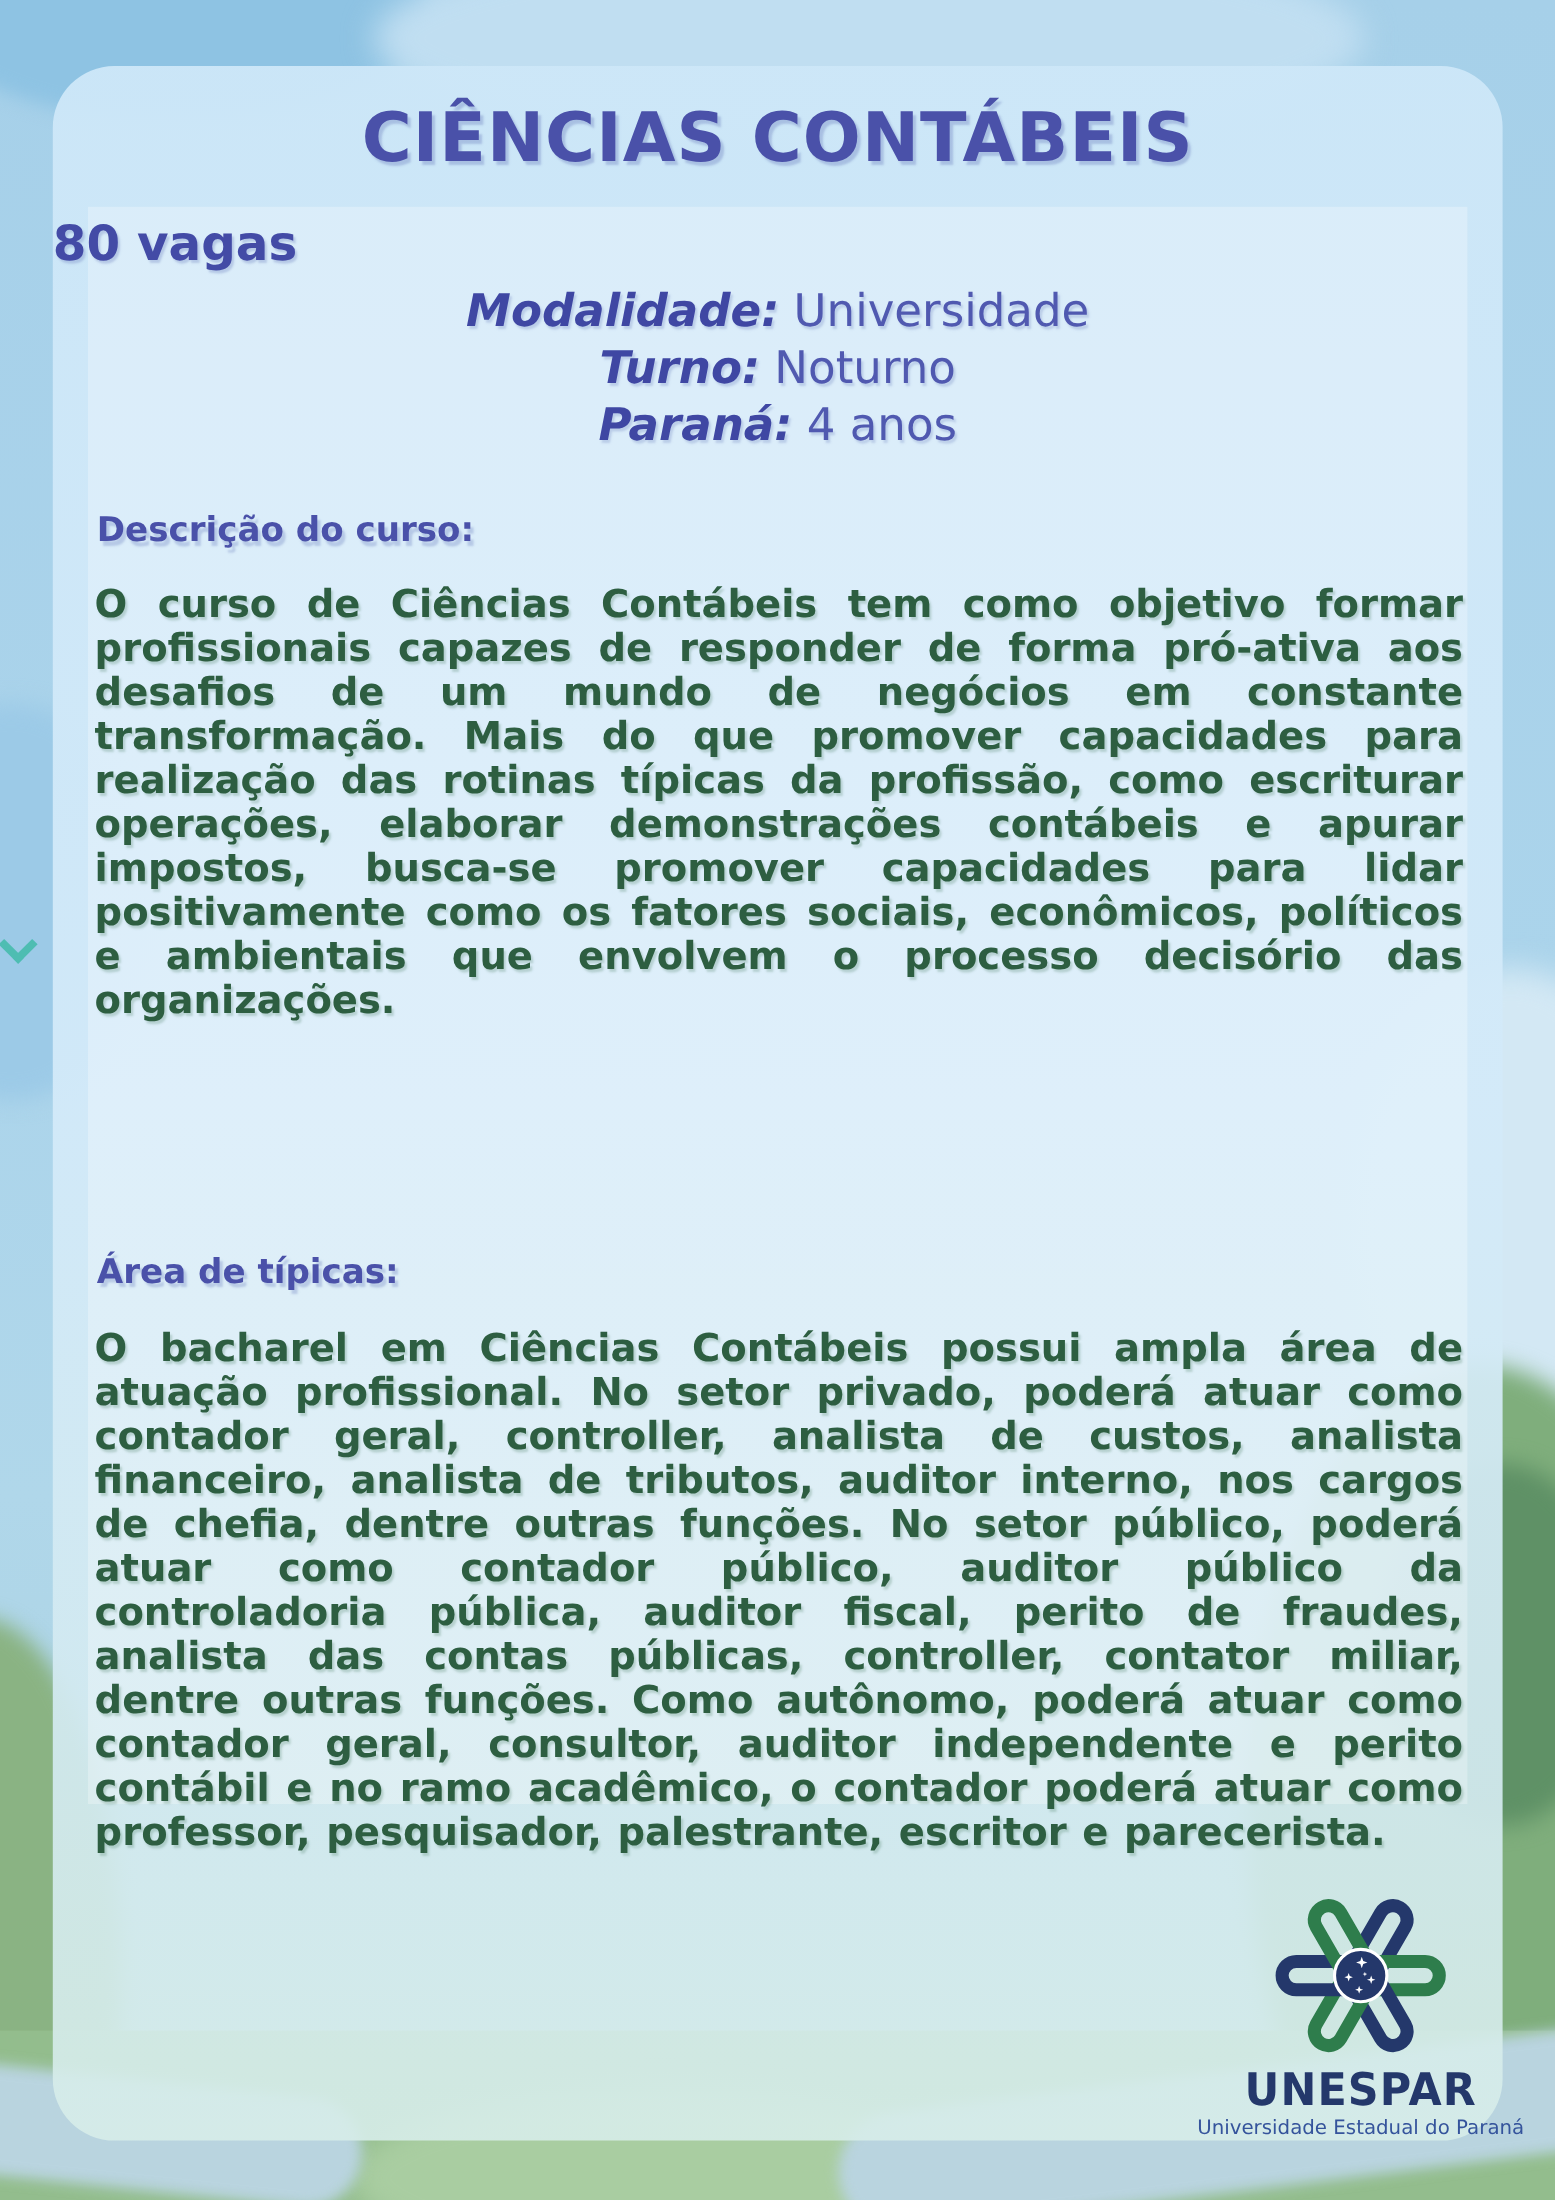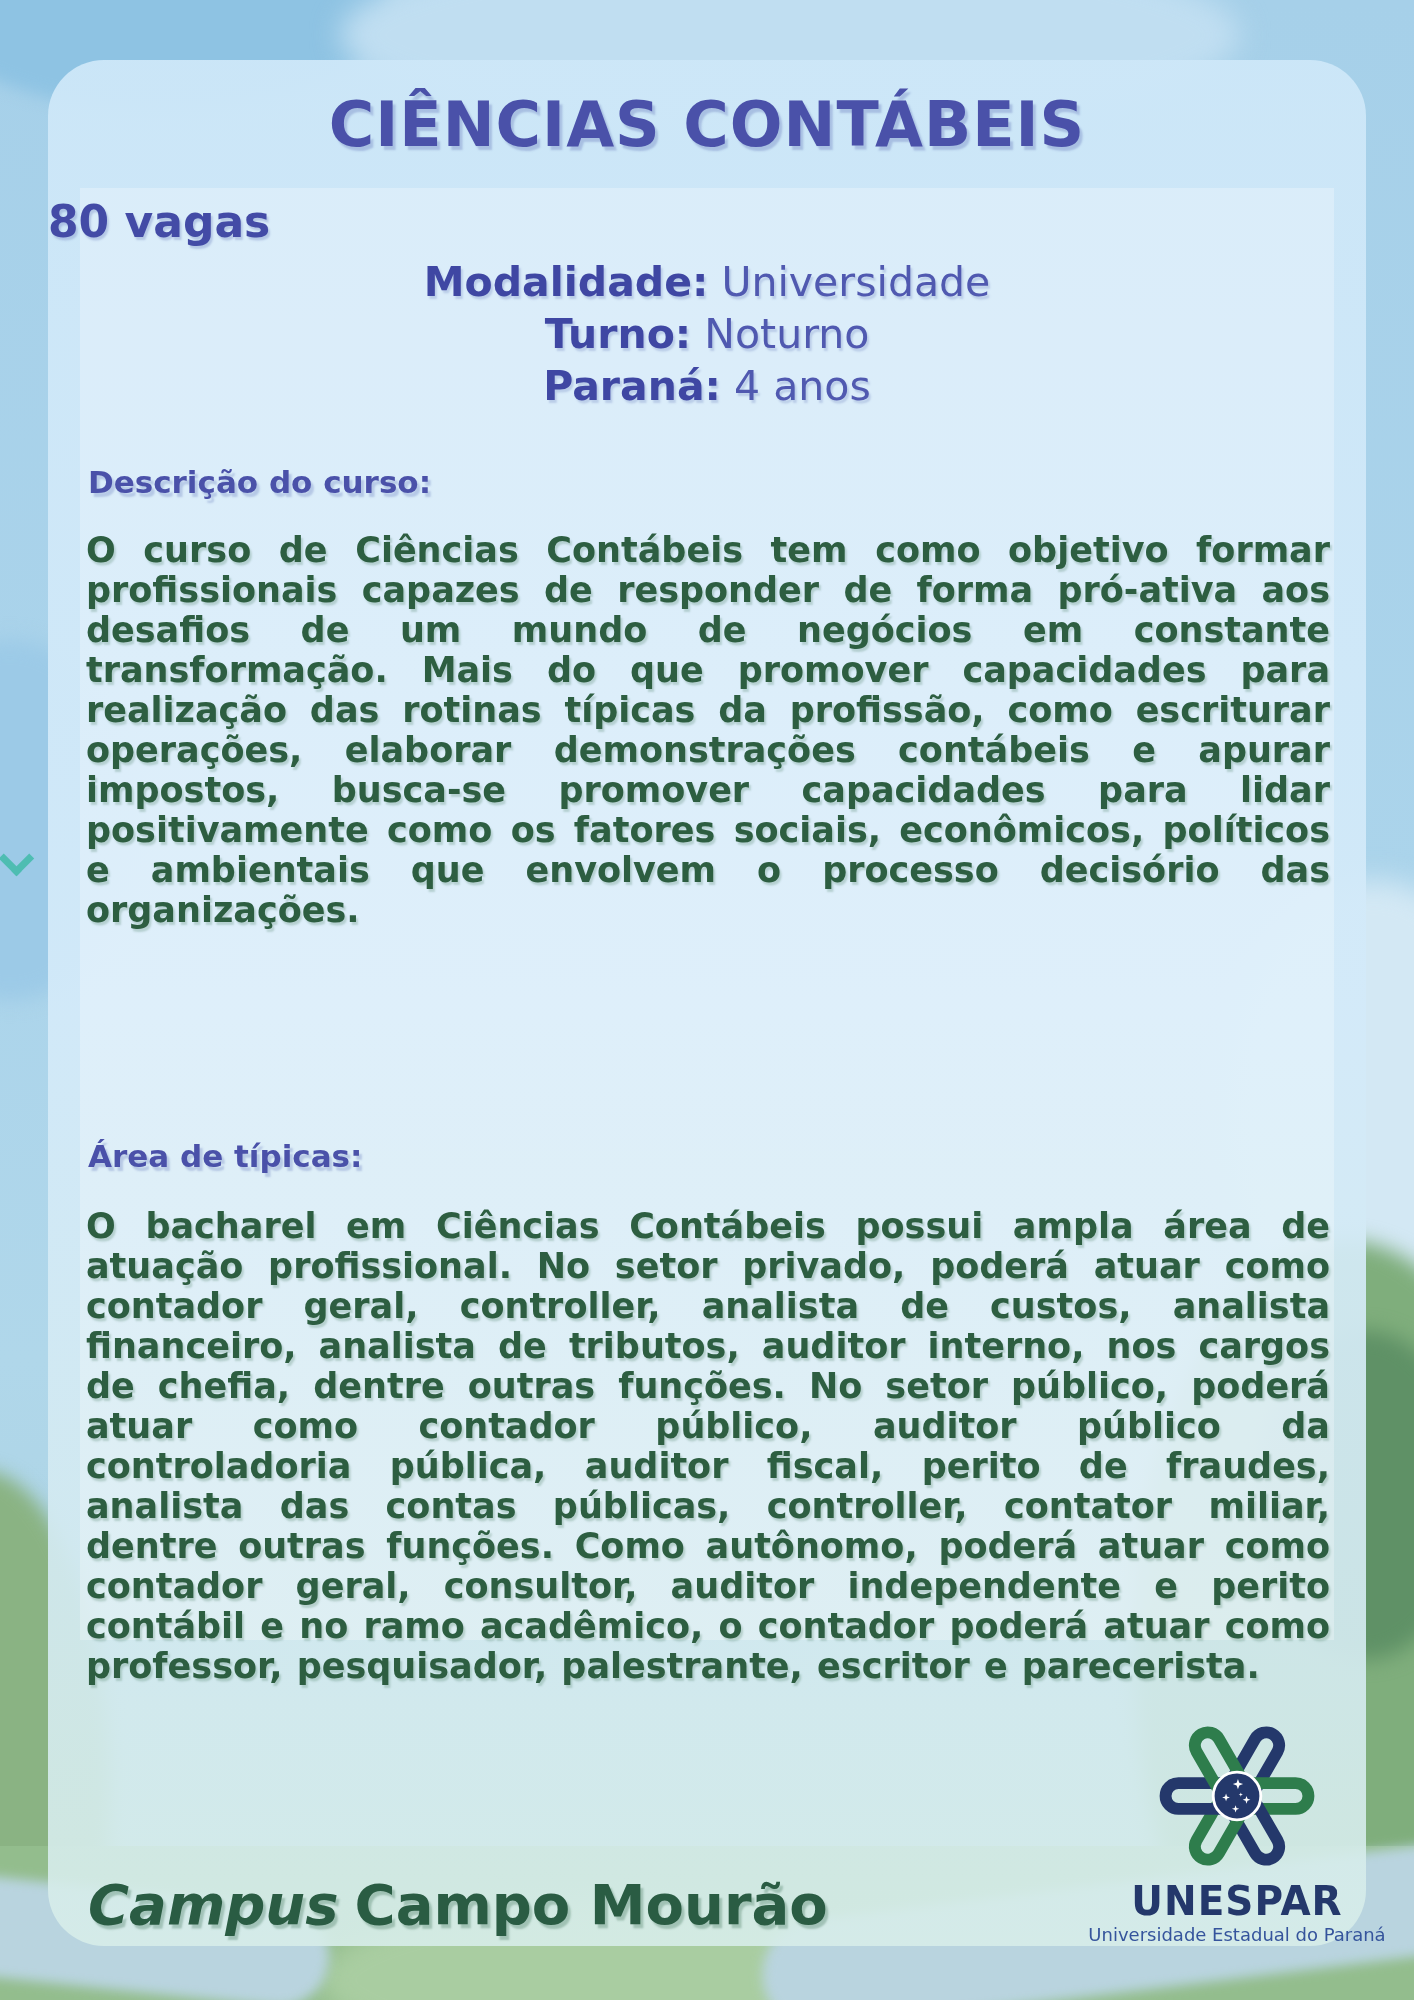--- a/index.html
+++ b/index.html
@@ -37,21 +37,21 @@
     font-size:62px;font-weight:bold;letter-spacing:1px;color:#4a51a9;
     text-shadow:3px 4px 2px rgba(125,145,200,.45);
   }
   .vagas{
     position:absolute;left:0;top:136px;width:100%;
     font-size:44px;font-weight:bold;color:#434ba6;
     text-shadow:2px 3px 2px rgba(125,145,200,.4);
   }
   .info{position:absolute;left:0;top:196px;width:100%;text-align:center;}
   .info-line{font-size:41px;line-height:52px;color:#4a52ab;text-shadow:2px 3px 2px rgba(125,145,200,.35);}
-  .info-line .lbl{font-weight:bold;color:#3f47a3;}
+  .info-line .lbl{font-weight:bold;color:#3f47a3;font-style:italic;}
   .info-line .val{font-weight:normal;color:#5059b0;}
 
   h2.sec{
     position:absolute;left:40px;margin:0;
     font-size:31px;font-weight:bold;color:#4a51a9;
     text-shadow:3px 4px 2px rgba(125,145,200,.4);
   }
   .sec1-h{top:404px;}
   .sec2-h{top:1078px;}
   .bodytext{
@@ -118,23 +118,20 @@
   <h2 class="sec sec1-h">Descrição do curso:</h2>
   <div class="bodytext p1">
     <p style="margin:0;">O curso de Ciências Contábeis tem como objetivo formar profissionais capazes de responder de forma pró-ativa aos desafios de um mundo de negócios em constante transformação. Mais do que promover capacidades para realização das rotinas típicas da profissão, como escriturar operações, elaborar demonstrações contábeis e apurar impostos, busca-se promover capacidades para lidar positivamente como os fatores sociais, econômicos, políticos e ambientais que envolvem o processo decisório das organizações.</p>
   </div>
 
   <h2 class="sec sec2-h">Área de típicas:</h2>
   <div class="bodytext p2">
     <p style="margin:0;">O bacharel em Ciências Contábeis possui ampla área de atuação profissional. No setor privado, poderá atuar como contador geral, controller, analista de custos, analista financeiro, analista de tributos, auditor interno, nos cargos de chefia, dentre outras funções. No setor público, poderá atuar como contador público, auditor público da controladoria pública, auditor fiscal, perito de fraudes, analista das contas públicas, controller, contator miliar, dentre outras funções. Como autônomo, poderá atuar como contador geral, consultor, auditor independente e perito contábil e no ramo acadêmico, o contador poderá atuar como professor, pesquisador, palestrante, escritor e parecerista.</p>
   </div>
 
-  <div class="campus">
-    <span class="it">Campus</span><span>Campo Mourão</span>
-  </div>
 
   <div class="logo">
     <svg width="160" height="160" viewBox="-168 -168 336 336">
       <g fill="none" stroke-width="25">
         <rect x="-27" y="-150" width="54" height="148" rx="27" stroke="#24386b" transform="rotate(30)"></rect>
         <rect x="-27" y="-150" width="54" height="148" rx="27" stroke="#2e7d4c" transform="rotate(90)"></rect>
         <rect x="-27" y="-150" width="54" height="148" rx="27" stroke="#24386b" transform="rotate(150)"></rect>
         <rect x="-27" y="-150" width="54" height="148" rx="27" stroke="#2e7d4c" transform="rotate(210)"></rect>
         <rect x="-27" y="-150" width="54" height="148" rx="27" stroke="#24386b" transform="rotate(270)"></rect>
         <rect x="-27" y="-150" width="54" height="148" rx="27" stroke="#2e7d4c" transform="rotate(330)"></rect>

